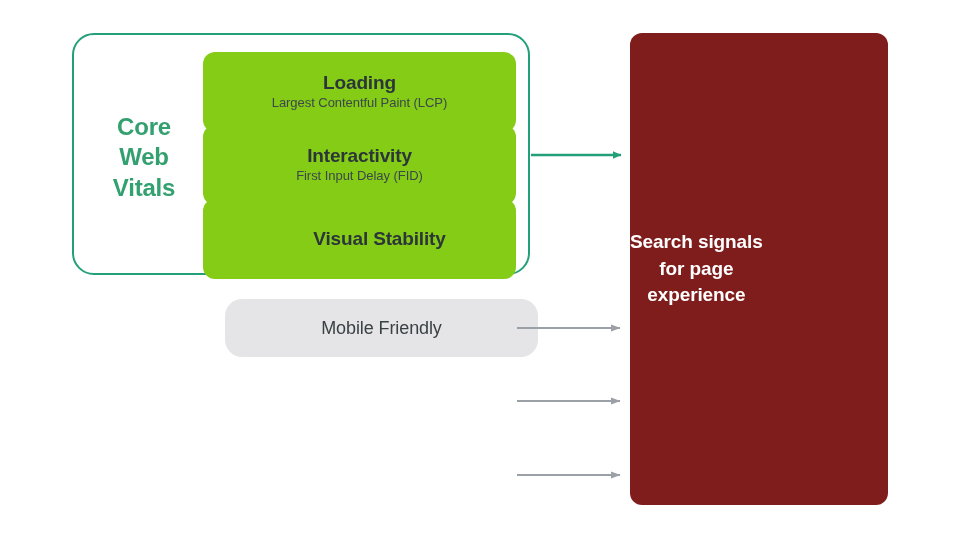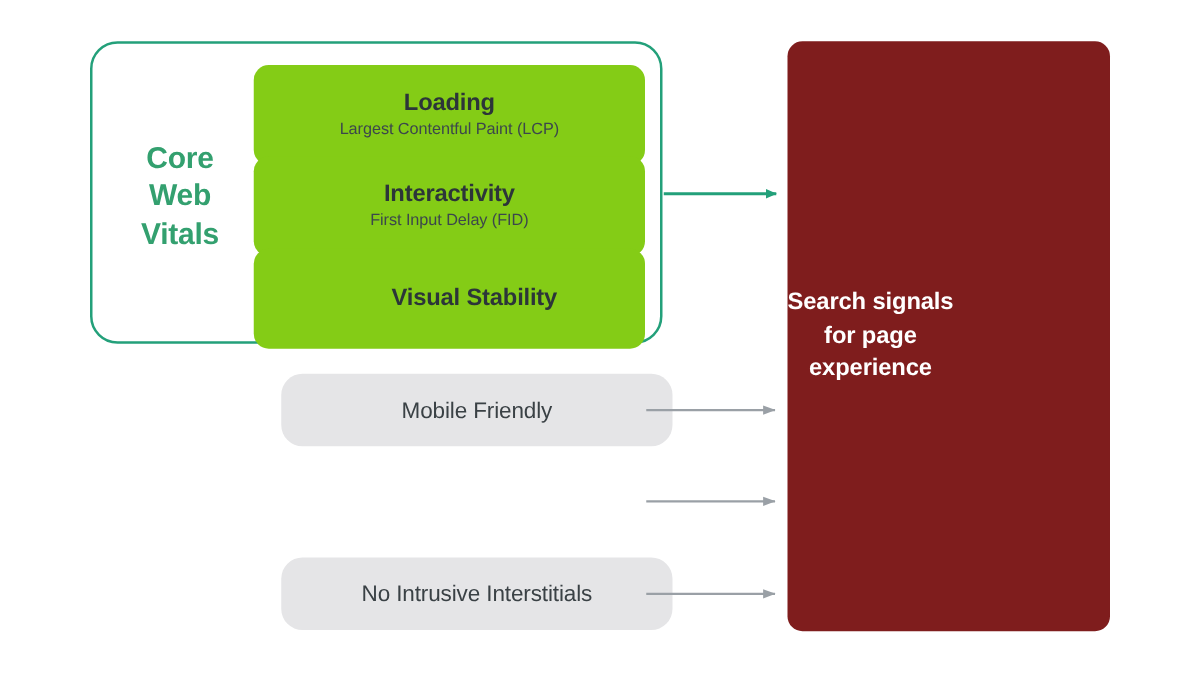--- a/index.html
+++ b/index.html
@@ -166,23 +166,20 @@
     <div class="metric-sub">First Input Delay (FID)</div>
   </div>
 
   <div class="metric-card m3">
     <div class="metric-title">Visual Stability</div>
   </div>
 
   <div class="signal-card s1">
     <div class="signal-label">Mobile Friendly</div>
   </div>
-  <div class="signal-card s3">
-    <div class="signal-label">No Intrusive Interstitials</div>
-  </div>
 
   <svg class="arrow-svg" viewBox="0 0 960 540">
     <defs>
       <marker id="arrowGreen" markerWidth="9" markerHeight="9" refX="8.5" refY="4.5" orient="auto" markerUnits="userSpaceOnUse">
         <path d="M0,0.6 L9,4.5 L0,8.4 z" fill="#23a07a"></path>
       </marker>
       <marker id="arrowGrey" markerWidth="10" markerHeight="9" refX="9.5" refY="4.5" orient="auto" markerUnits="userSpaceOnUse">
         <path d="M0,0.8 L10,4.5 L0,8.2 z" fill="#9aa0a6"></path>
       </marker>
     </defs>

